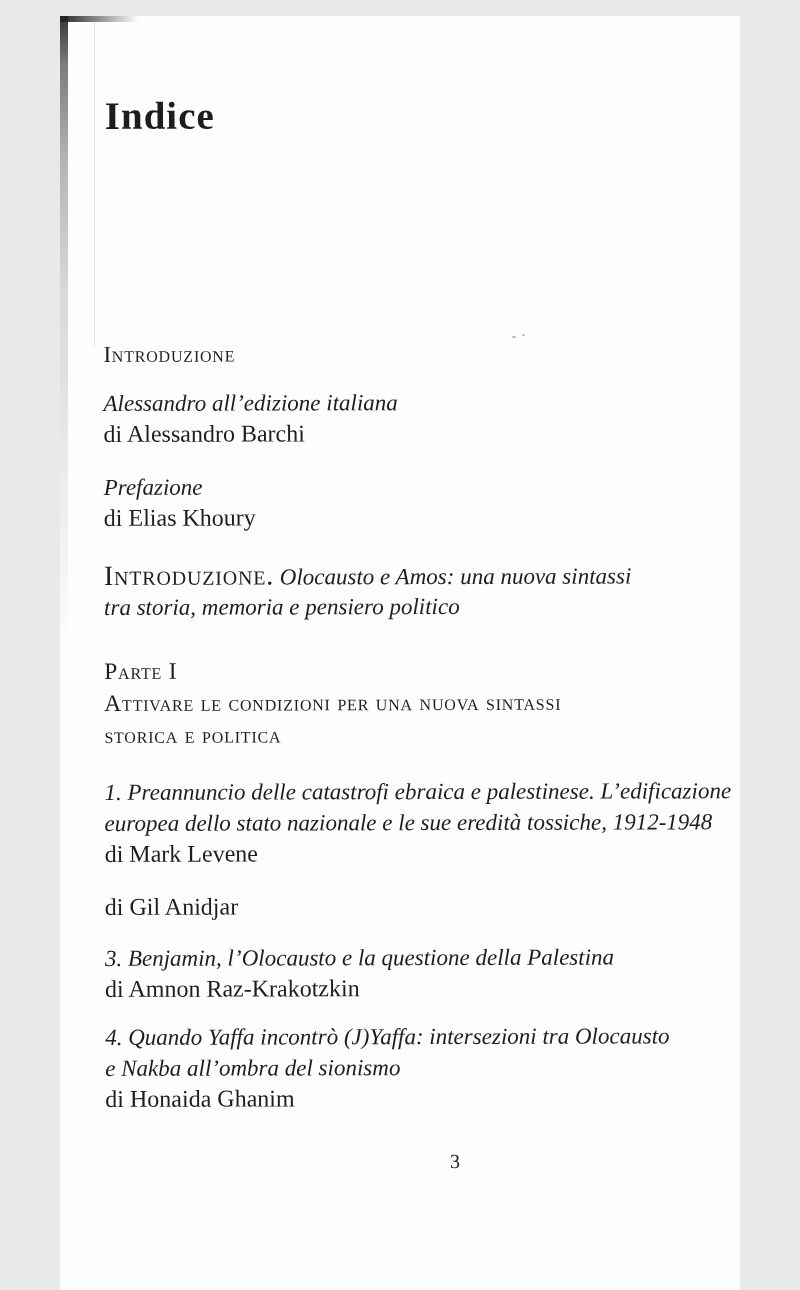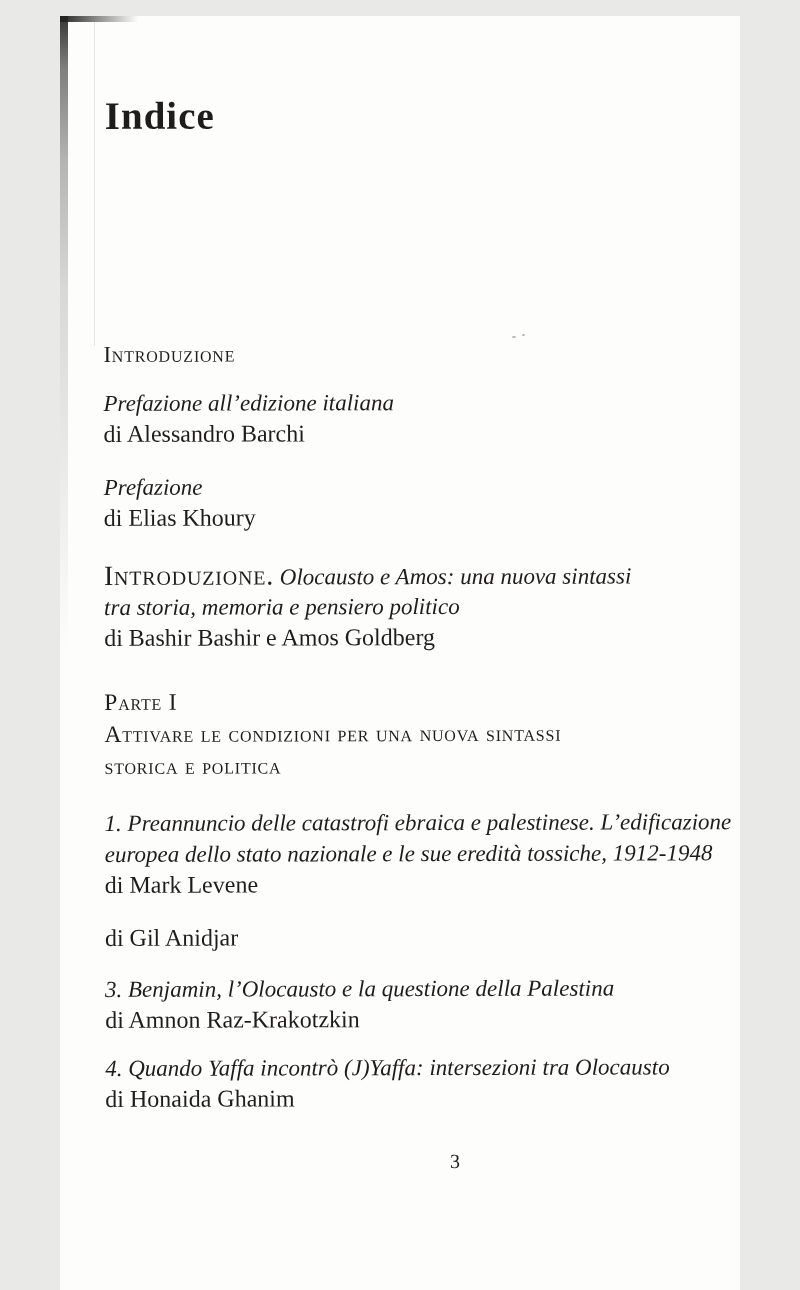--- a/index.html
+++ b/index.html
@@ -85,42 +85,41 @@
   <div class="speck s3"></div>
 
   <div class="content">
 
     <div class="book-title">Indice</div>
 
     <div class="sec-heading sc">Introduzione</div>
 
     <div class="entry e-a">
       <div class="row">
-        <span class="it">Prefazione all’edizione italiana</span>
+        <span class="it">Alessandro all’edizione italiana</span>
         <span class="num">9</span>
       </div>
       <div class="row author">di Alessandro Barchi</div>
     </div>
 
     <div class="entry e-b">
       <div class="row">
         <span class="it">Prefazione</span>
         <span class="num">13</span>
       </div>
       <div class="row author">di Elias Khoury</div>
     </div>
 
     <div class="entry e-c">
       <div class="row">
         <span class="lead">Introduzione.</span>
         <span class="it">Olocausto e Amos: una nuova sintassi</span>
       </div>
       <div class="row it">tra storia, memoria e pensiero politico</div>
       <div class="row">
-        <span class="author">di Bashir Bashir e Amos Goldberg</span>
         <span class="num">23</span>
       </div>
     </div>
 
     <div class="part-heading sc">
       <div class="row">Parte I</div>
       <div class="row">Attivare le condizioni per una nuova sintassi</div>
       <div class="row">storica e politica</div>
     </div>
 
@@ -144,20 +143,21 @@
       <div class="row">
         <span class="it">3. Benjamin, l’Olocausto e la questione della Palestina</span>
         <span class="num">121</span>
       </div>
       <div class="row author">di Amnon Raz-Krakotzkin</div>
     </div>
 
     <div class="chapter c4">
       <div class="row it">4. Quando Yaffa incontrò (J)Yaffa: intersezioni tra Olocausto</div>
       <div class="row">
+        <span class="it">e Nakba all’ombra del sionismo</span>
         <span class="num">137</span>
       </div>
       <div class="row author">di Honaida Ghanim</div>
     </div>
 
     <div class="footer-pagenum">3</div>
 
   </div>
 </div>
 

